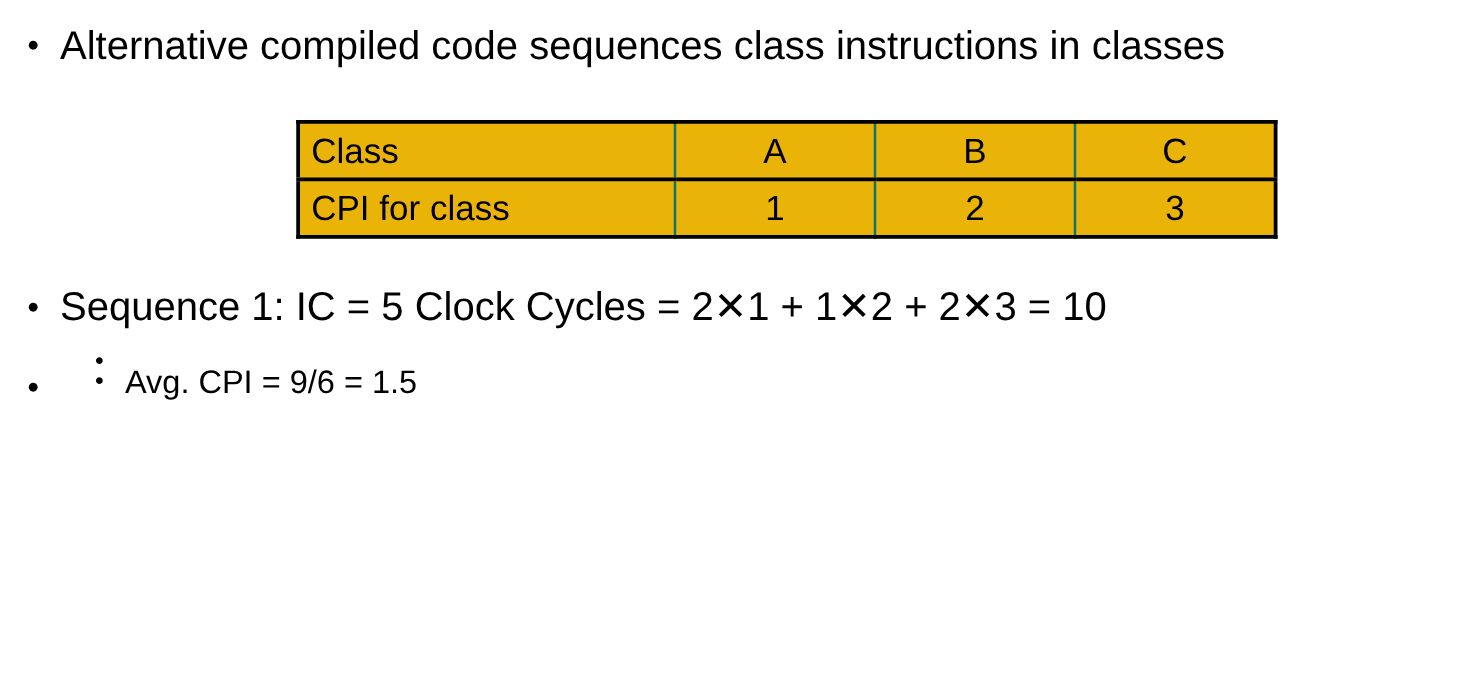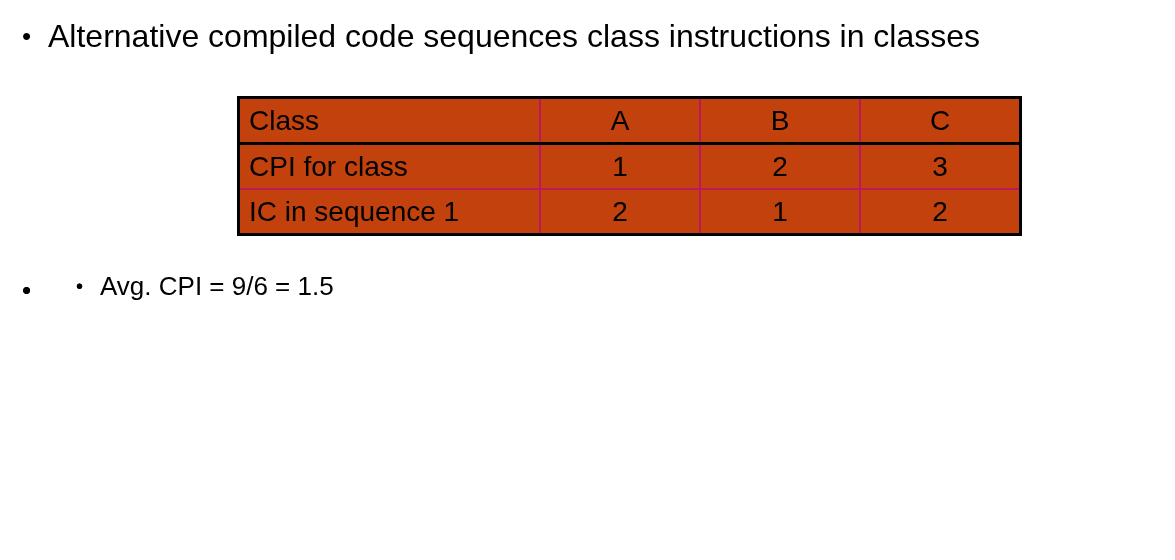--- a/index.html
+++ b/index.html
@@ -54,28 +54,28 @@
     line-height: 36px;
   }
   
   table.cpi-table {
     border-collapse: collapse;
     margin: 38px 0 0 237px;
     border: 3px solid #000000;
     table-layout: fixed;
   }
   table.cpi-table td, table.cpi-table th {
-    border: 2px solid #be185d;
+    border: 2px solid #0f766e;
     font-size: 28px;
     font-weight: normal;
     height: 43px;
     padding: 0;
     text-align: center;
     vertical-align: middle;
-    background: #c2410c;
+    background: #eab308;
   }
   table.cpi-table .row-label {
     text-align: left;
     padding-left: 9px;
     width: 290px;
   }
   table.cpi-table .col-val { width: 158px; }
   table.cpi-table tr.head th { border-bottom: 3px solid #000000; }
   .seq1-block { margin-top: 32px; }
   .seq2-block { margin-top: 20px; }
@@ -97,32 +97,27 @@
       <th class="col-val">A</th>
       <th class="col-val">B</th>
       <th class="col-val">C</th>
     </tr>
     <tr>
       <td class="row-label">CPI for class</td>
       <td class="col-val">1</td>
       <td class="col-val">2</td>
       <td class="col-val">3</td>
     </tr>
-    <tr>
-      <td class="row-label">IC in sequence 1</td>
-      <td class="col-val">2</td>
-      <td class="col-val">1</td>
-      <td class="col-val">2</td>
-    </tr>
   </tbody>
     </table>
 
   <div class="seq1-block">
     <div class="b1">
       <span class="dot">•</span>
+      <span>Sequence 1: IC = 5 Clock Cycles = 2✕1 + 1✕2 + 2✕3 = 10</span>
     </div>
     <div class="b2">
       <span class="dot">•</span>
     </div>
   </div>
 
   <div class="seq2-block">
     <div class="b1">
       <span class="dot">•</span>
     </div>

